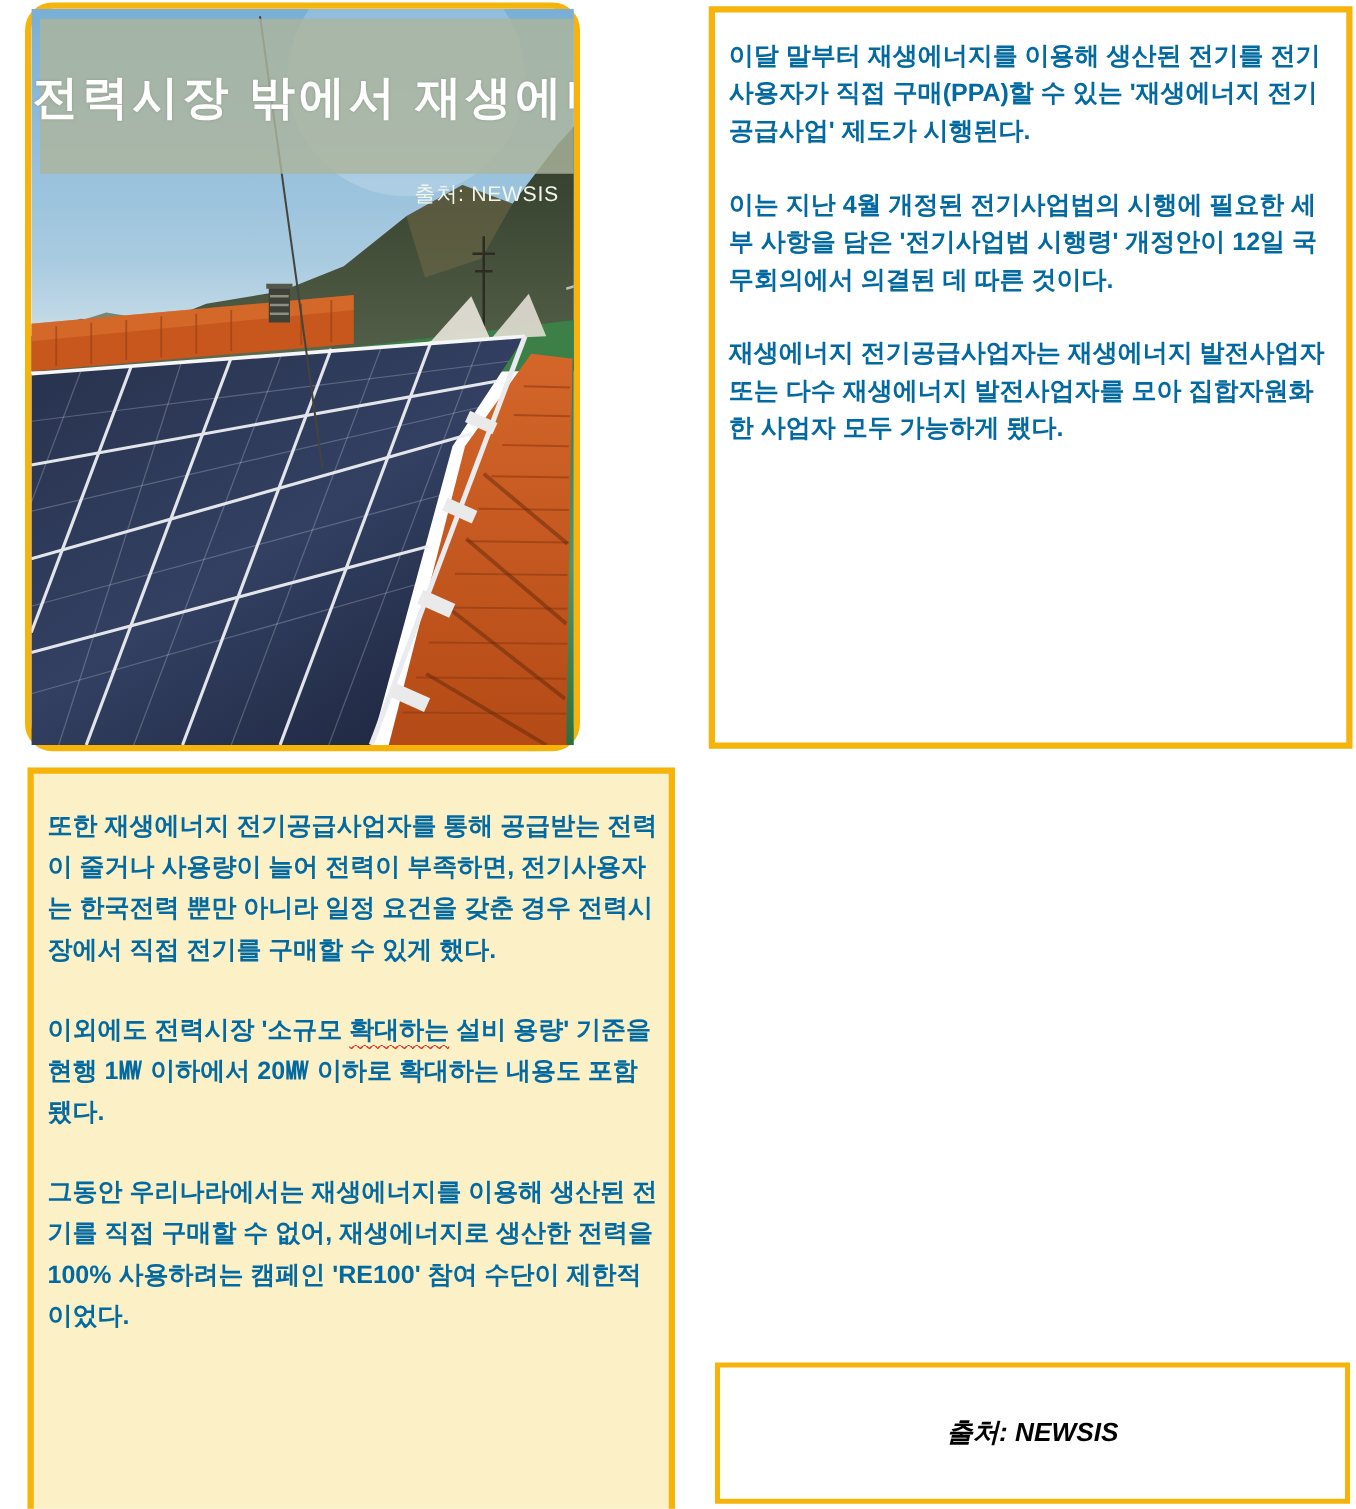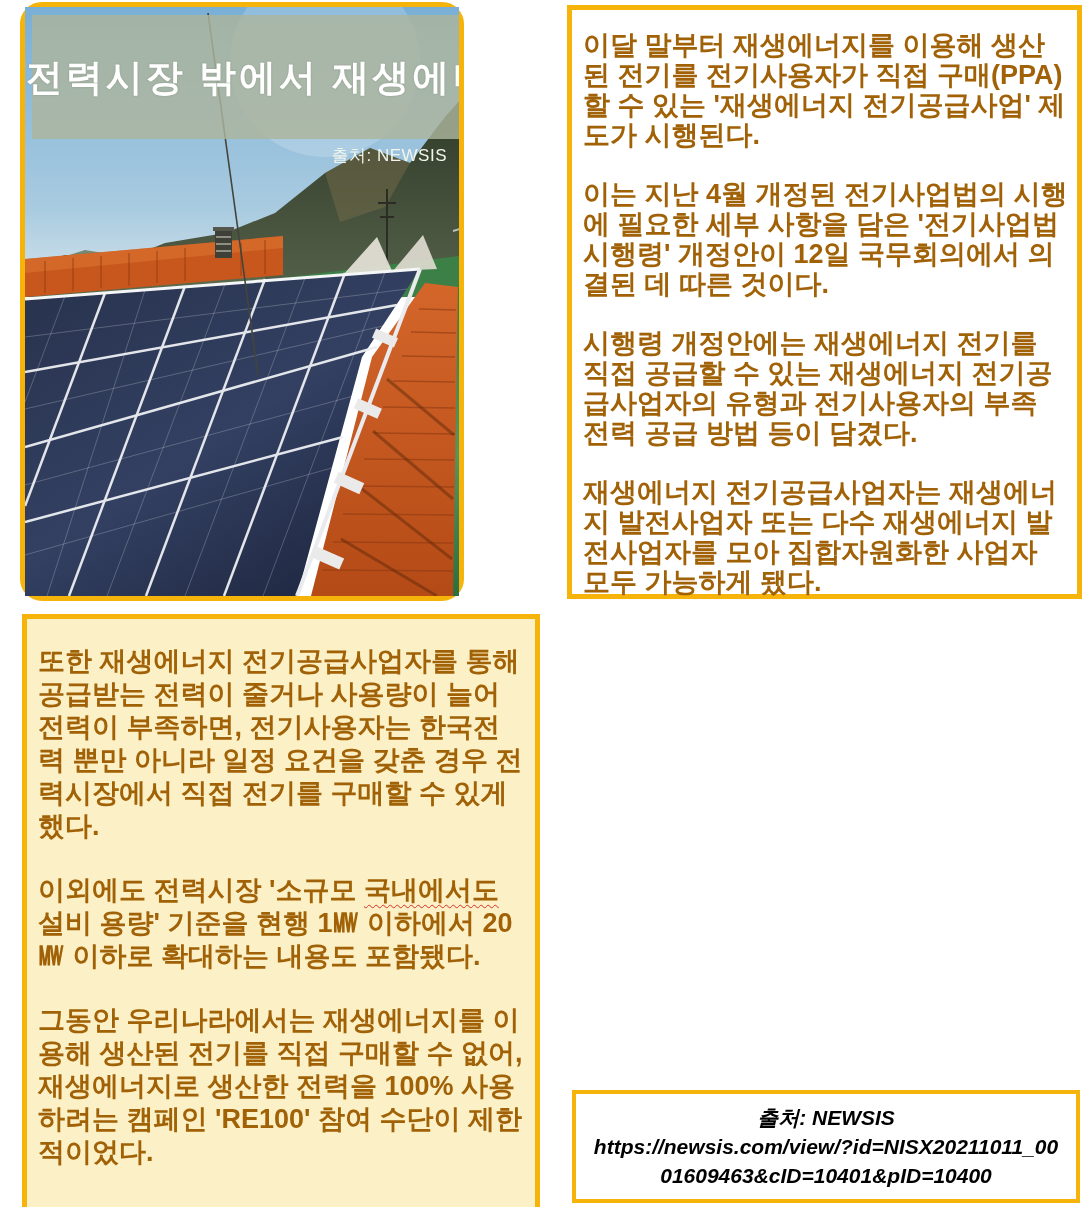--- a/index.html
+++ b/index.html
@@ -14,22 +14,22 @@
       background:rgba(172,181,156,0.82);display:flex;flex-direction:column;
       justify-content:center;align-items:center;}
   .title-line{color:#ffffff;font-weight:700;font-size:37px;line-height:55px;
       letter-spacing:3px;text-shadow:0 0 2px rgba(120,130,110,.6);white-space:nowrap;}
   #photo-credit{position:absolute;top:137px;right:12px;color:#F2F5EC;font-size:17px;
       font-weight:400;letter-spacing:.5px;}
   
   #article-top{left:567px;top:5px;width:515px;height:594px;padding:20px 9px 10px 11px;}
   #article-bottom{left:2px;top:614px;width:518px;height:747px;background:#FCF0C6;
       padding:26px 9px 10px 11px;margin-left:20px;}
-  .article-body p{margin:0 0 29px 0;font-size:27px;line-height:30px;font-weight:700;
-      color:#a16207;word-break:break-all;}
+  .article-body p{margin:0 0 29px 0;font-size:20px;line-height:30px;font-weight:700;
+      color:#0369a1;word-break:break-all;}
   #article-bottom .article-body p{line-height:33px;margin-bottom:31px;}
   .misspell{text-decoration-line:underline;text-decoration-style:wavy;
       text-decoration-color:#D93025;text-decoration-thickness:1px;text-underline-offset:5px;}
   
   #source-card{left:572px;top:1090px;width:508px;height:113px;border-width:4px;
       display:flex;flex-direction:column;justify-content:center;align-items:center;
       padding:4px 8px;}
   #source-card .src-line{font-style:italic;font-weight:700;font-size:21px;line-height:29px;
       text-align:center;color:#000;}
   #source-card .src-url{word-break:break-all;max-width:470px;}
@@ -198,29 +198,27 @@
       <div class="title-line">전력시장 밖에서 재생에너지</div>
     </div>
     <div id="photo-credit">출처: NEWSIS</div>
   </div>
 </div>
 
 <div class="card" id="article-top">
   <div class="article-body">
       <p><span>이달 말부터 재생에너지를 이용해 생산된 전기를 전기사용자가 직접 구매(PPA)할 수 있는 '재생에너지 전기공급사업' 제도가 시행된다.</span></p>
       <p><span>이는 지난 4월 개정된 전기사업법의 시행에 필요한 세부 사항을 담은 '전기사업법 시행령' 개정안이 12일 국무회의에서 의결된 데 따른 것이다.</span></p>
-      <p><span>시행령 개정안에는 재생에너지 전기를 직접 공급할 수 있는 재생에너지 전기공급사업자의 유형과 전기사용자의 부족 전력 공급 방법 등이 담겼다.</span></p>
       <p><span>재생에너지 전기공급사업자는 재생에너지 발전사업자 또는 다수 재생에너지 발전사업자를 모아 집합자원화한 사업자 모두 가능하게 됐다.</span></p>
     </div>
 </div>
 
 <div class="card" id="article-bottom">
   <div class="article-body">
       <p><span>또한 재생에너지 전기공급사업자를 통해 공급받는 전력이 줄거나 사용량이 늘어 전력이 부족하면, 전기사용자는 한국전력 뿐만 아니라 일정 요건을 갖춘 경우 전력시장에서 직접 전기를 구매할 수 있게 했다.</span></p>
-      <p><span>이외에도 전력시장 '소규모 </span><span class="misspell">국내에서도</span><span> 설비 용량' 기준을 현행 1㎿ 이하에서 20㎿ 이하로 확대하는 내용도 포함됐다.</span></p>
+      <p><span>이외에도 전력시장 '소규모 </span><span class="misspell">확대하는</span><span> 설비 용량' 기준을 현행 1㎿ 이하에서 20㎿ 이하로 확대하는 내용도 포함됐다.</span></p>
       <p><span>그동안 우리나라에서는 재생에너지를 이용해 생산된 전기를 직접 구매할 수 없어, 재생에너지로 생산한 전력을 100% 사용하려는 캠페인 'RE100' 참여 수단이 제한적이었다.</span></p>
     </div>
 </div>
 
 <div class="card" id="source-card">
   <div class="src-line">출처: NEWSIS</div>
-  <div class="src-line src-url">https://newsis.com/view/?id=NISX20211011_0001609463&amp;cID=10401&amp;pID=10400</div>
 </div>
 
 </body></html>

